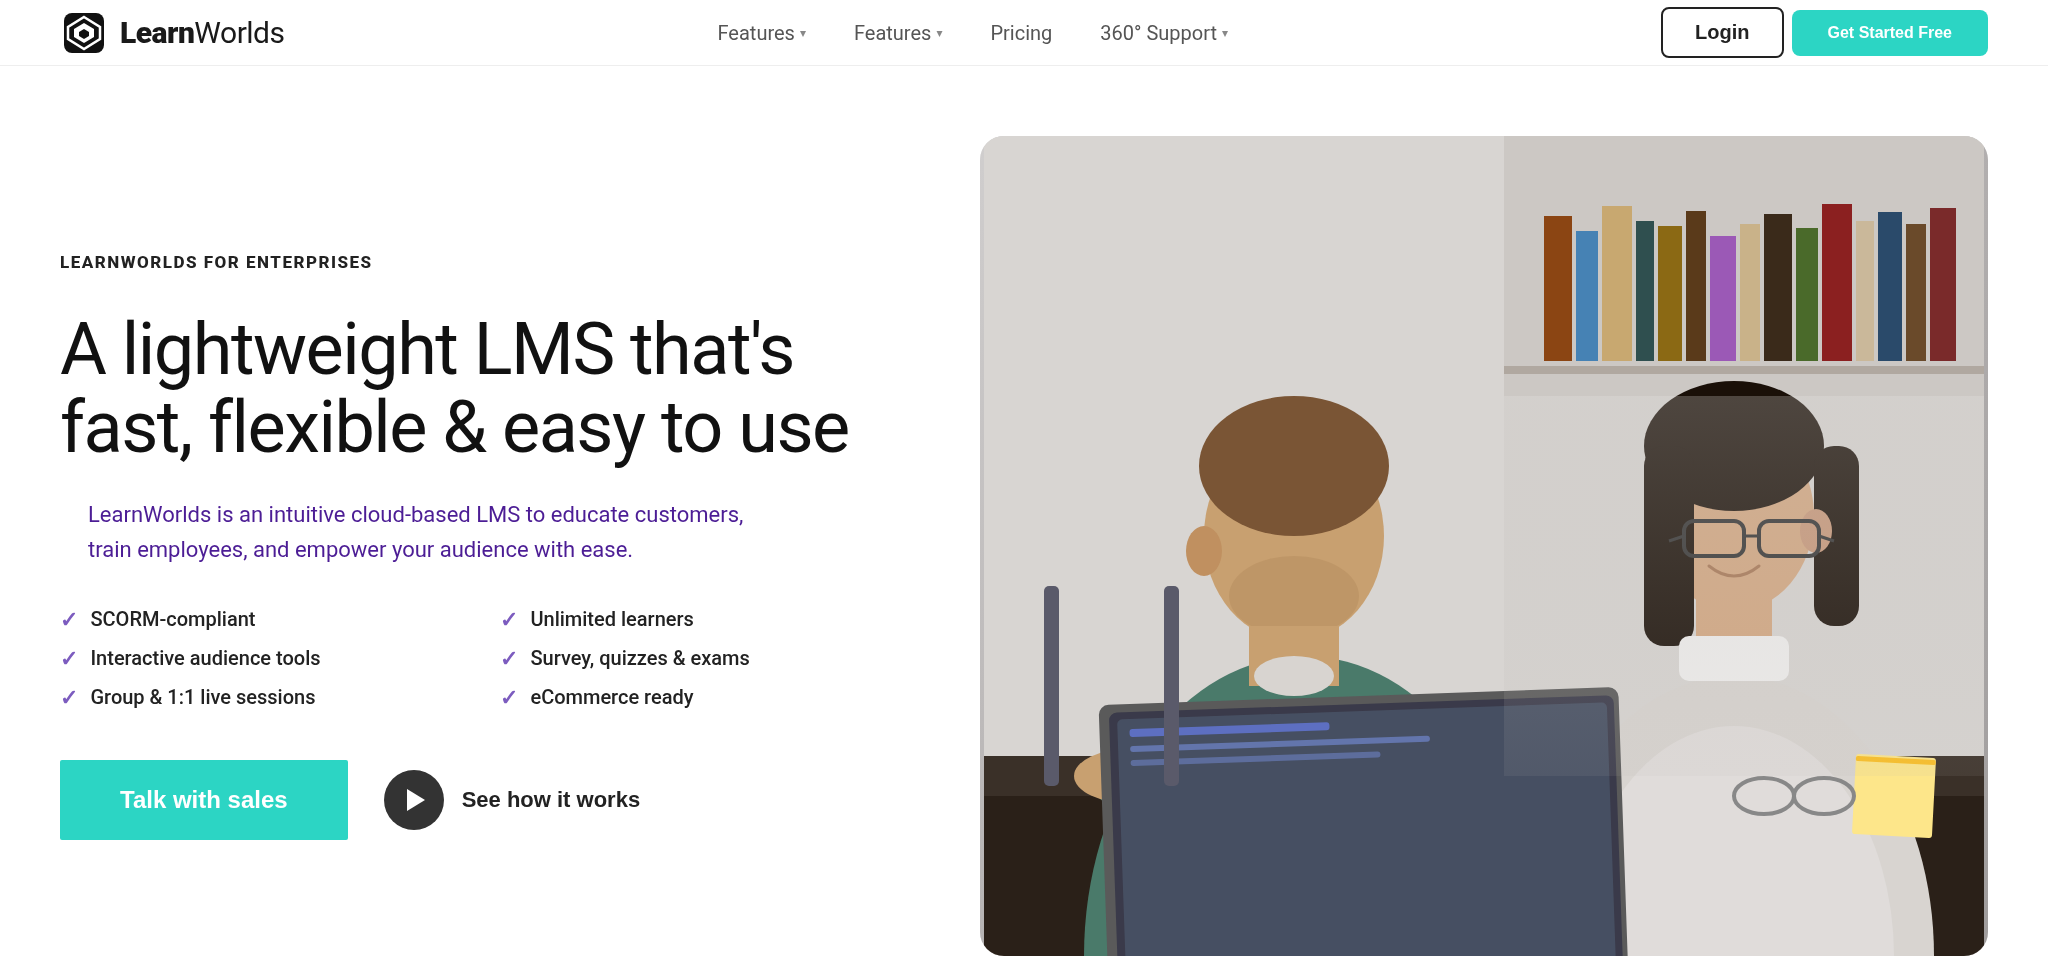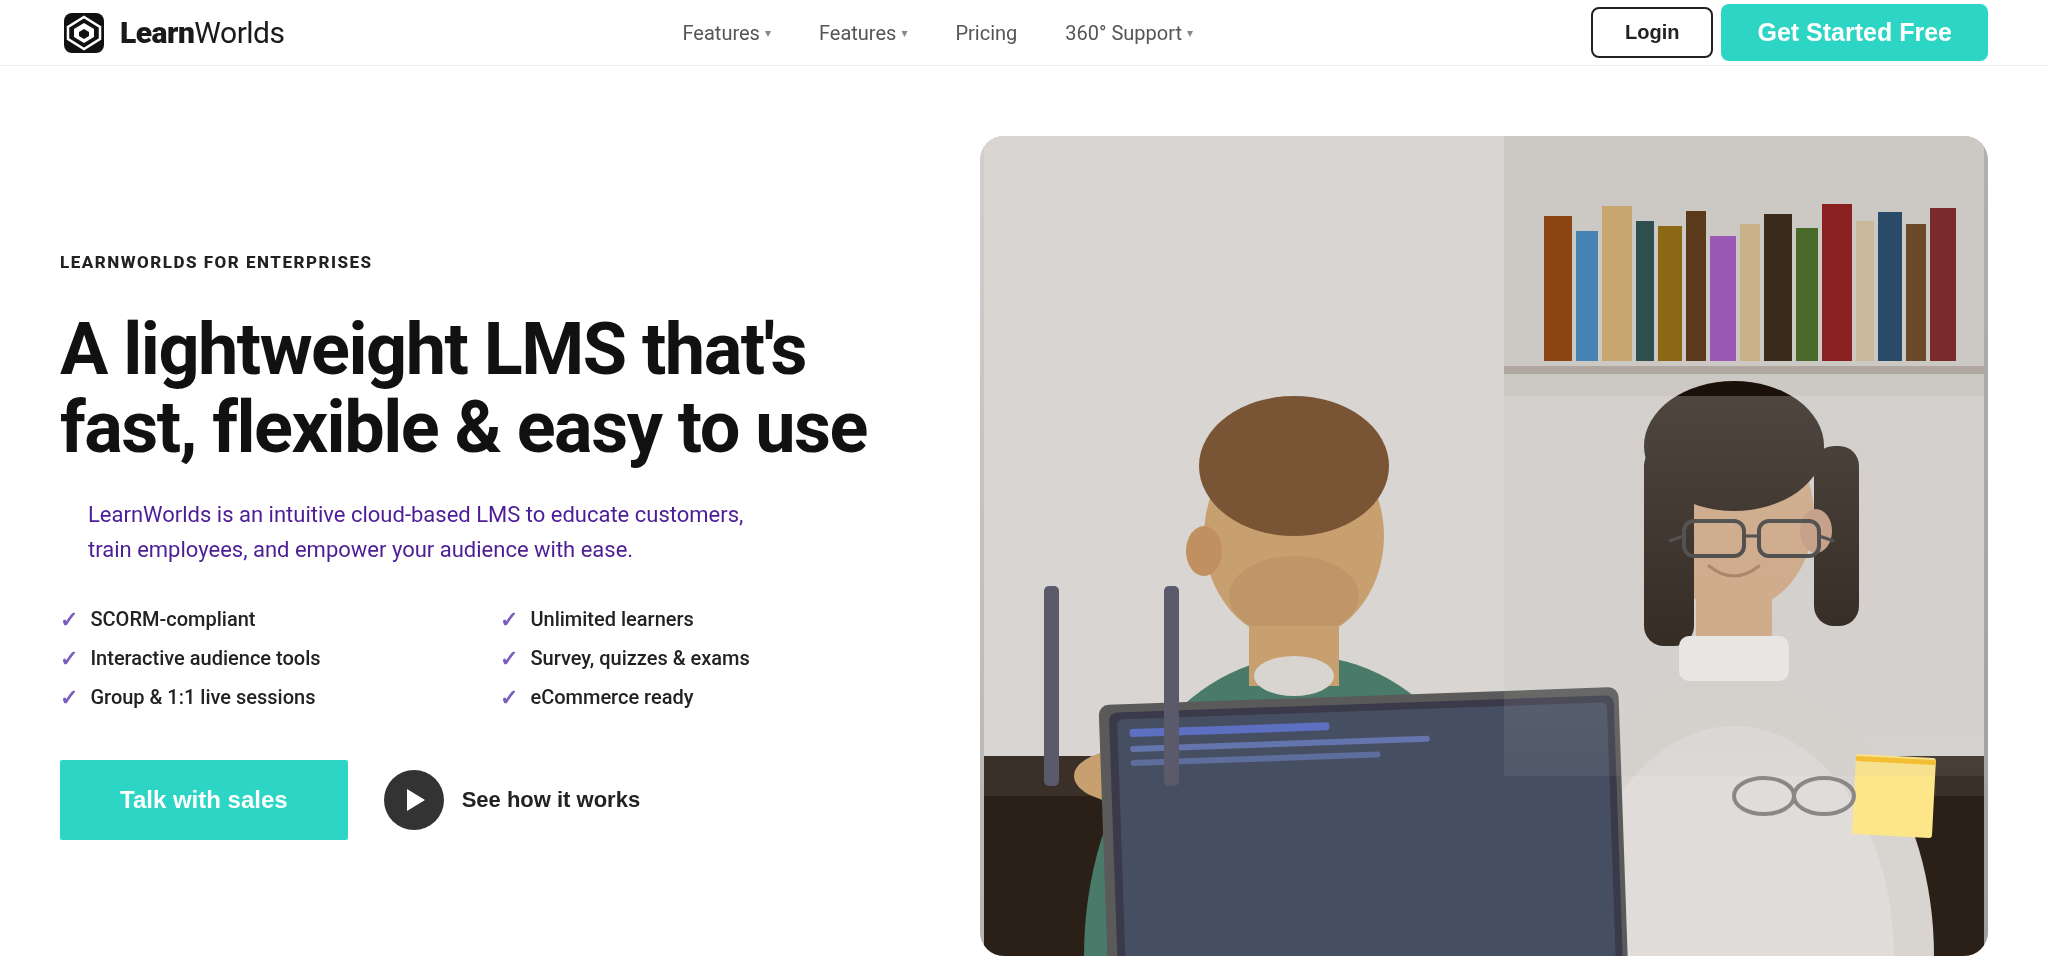--- a/index.html
+++ b/index.html
@@ -85,21 +85,21 @@
       font-weight: 600;
       color: #222;
       border: 2.5px solid #222;
       border-radius: 8px;
       padding: 12px 32px;
       background: transparent;
       cursor: pointer;
     }
 
     .btn-get-started {
-      font-size: 25px;
+      font-size: 16px;
       font-weight: 700;
       color: #fff;
       background: #2cd5c4;
       border: none;
       border-radius: 8px;
       padding: 14px 36px;
       cursor: pointer;
     }
 
     
@@ -121,21 +121,21 @@
       font-size: 17px;
       font-weight: 800;
       letter-spacing: 1.5px;
       color: #222;
       text-transform: uppercase;
       margin-bottom: 39px;
     }
 
     .hero-title {
       font-size: 72px;
-      font-weight: 700;
+      font-weight: 400;
       color: #111;
       line-height: 1.08;
       margin-bottom: 30px;
       letter-spacing: -1.5px;
     }
 
     .hero-description {
       font-size: 22px;
       color: #4c1d95;
       line-height: 1.6;

